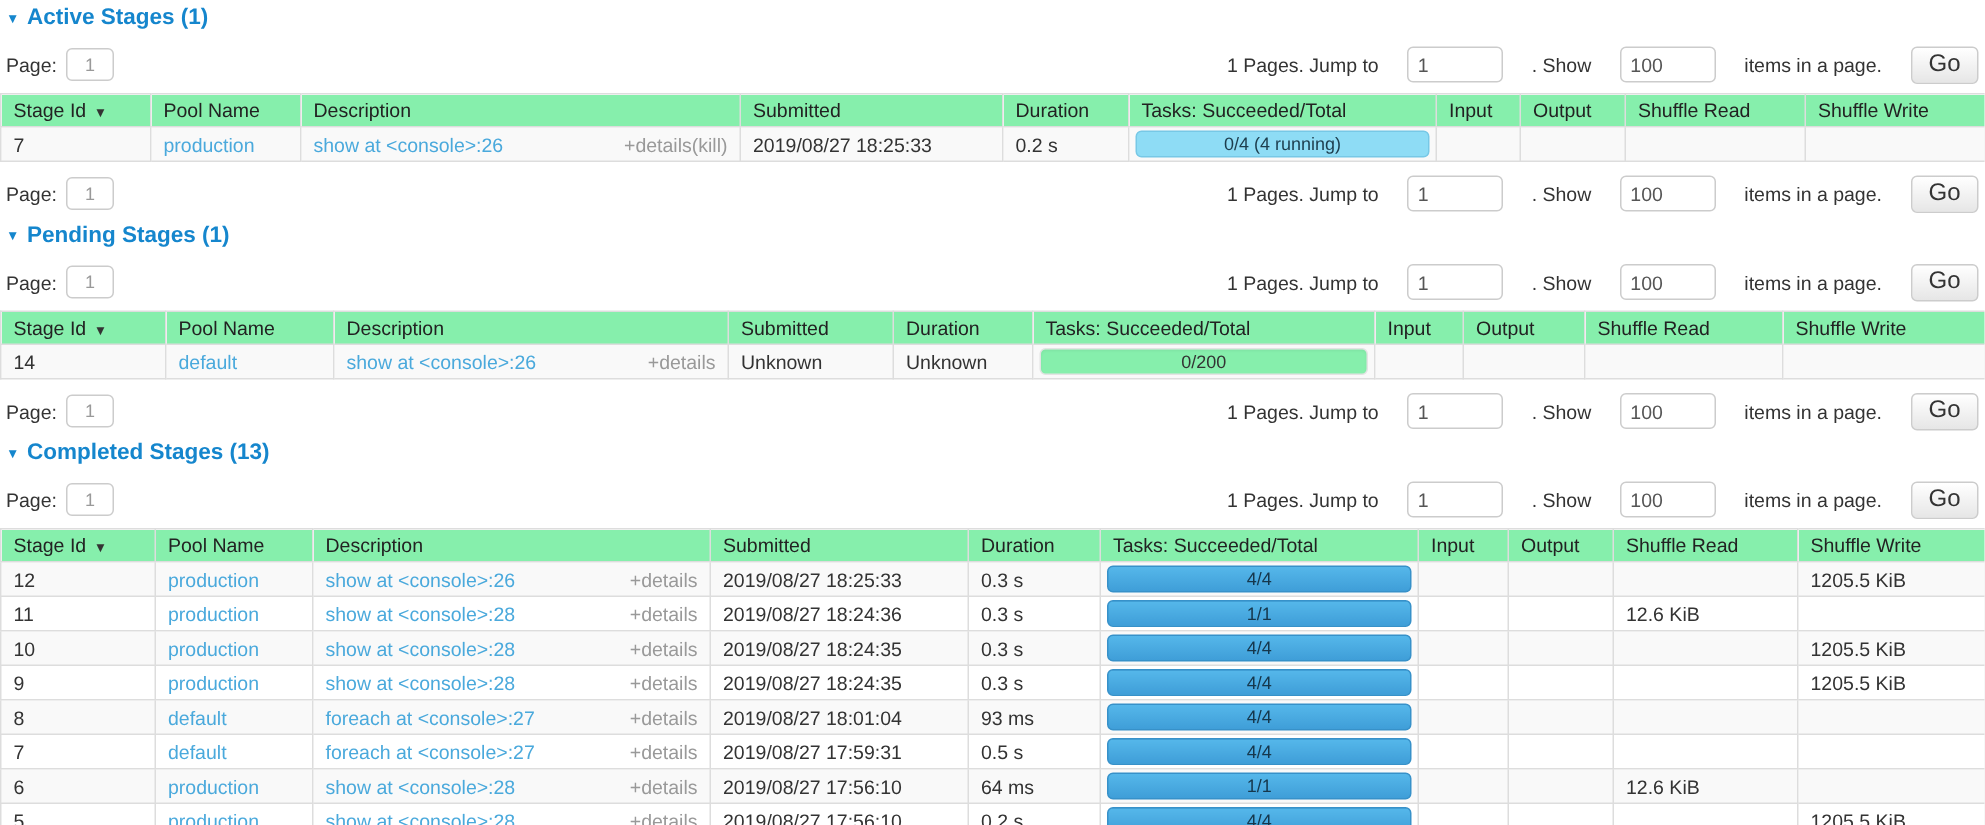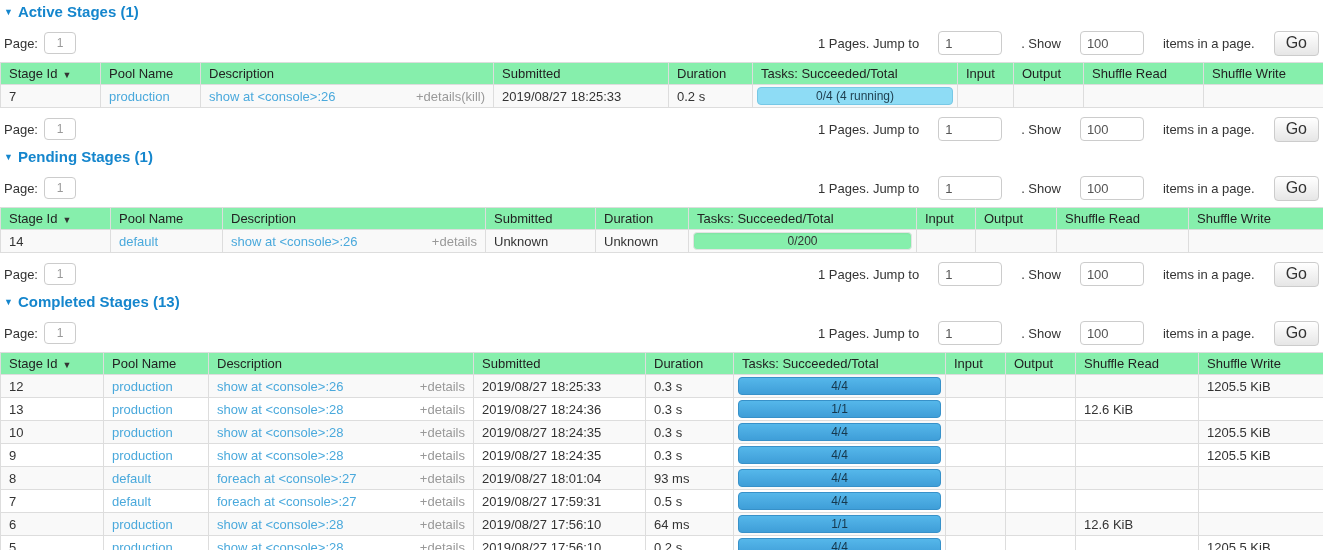--- a/index.html
+++ b/index.html
@@ -322,21 +322,21 @@
               <div class="taskbar done">
                 <span>4/4</span>
               </div>
             </td>
             <td></td>
             <td></td>
             <td></td>
             <td>1205.5 KiB</td>
           </tr>
           <tr>
-            <td>13</td>
+            <td>11</td>
             <td><a class="cell-link">production</a></td>
             <td>
               <div class="desc-cell">
                 <a class="cell-link">show at &lt;console&gt;:28</a>
                 <span class="desc-spacer"></span>
                 <span class="details-link">+details</span>
               </div>
             </td>
             <td>2019/08/27 18:24:36</td>
             <td>0.3 s</td>

